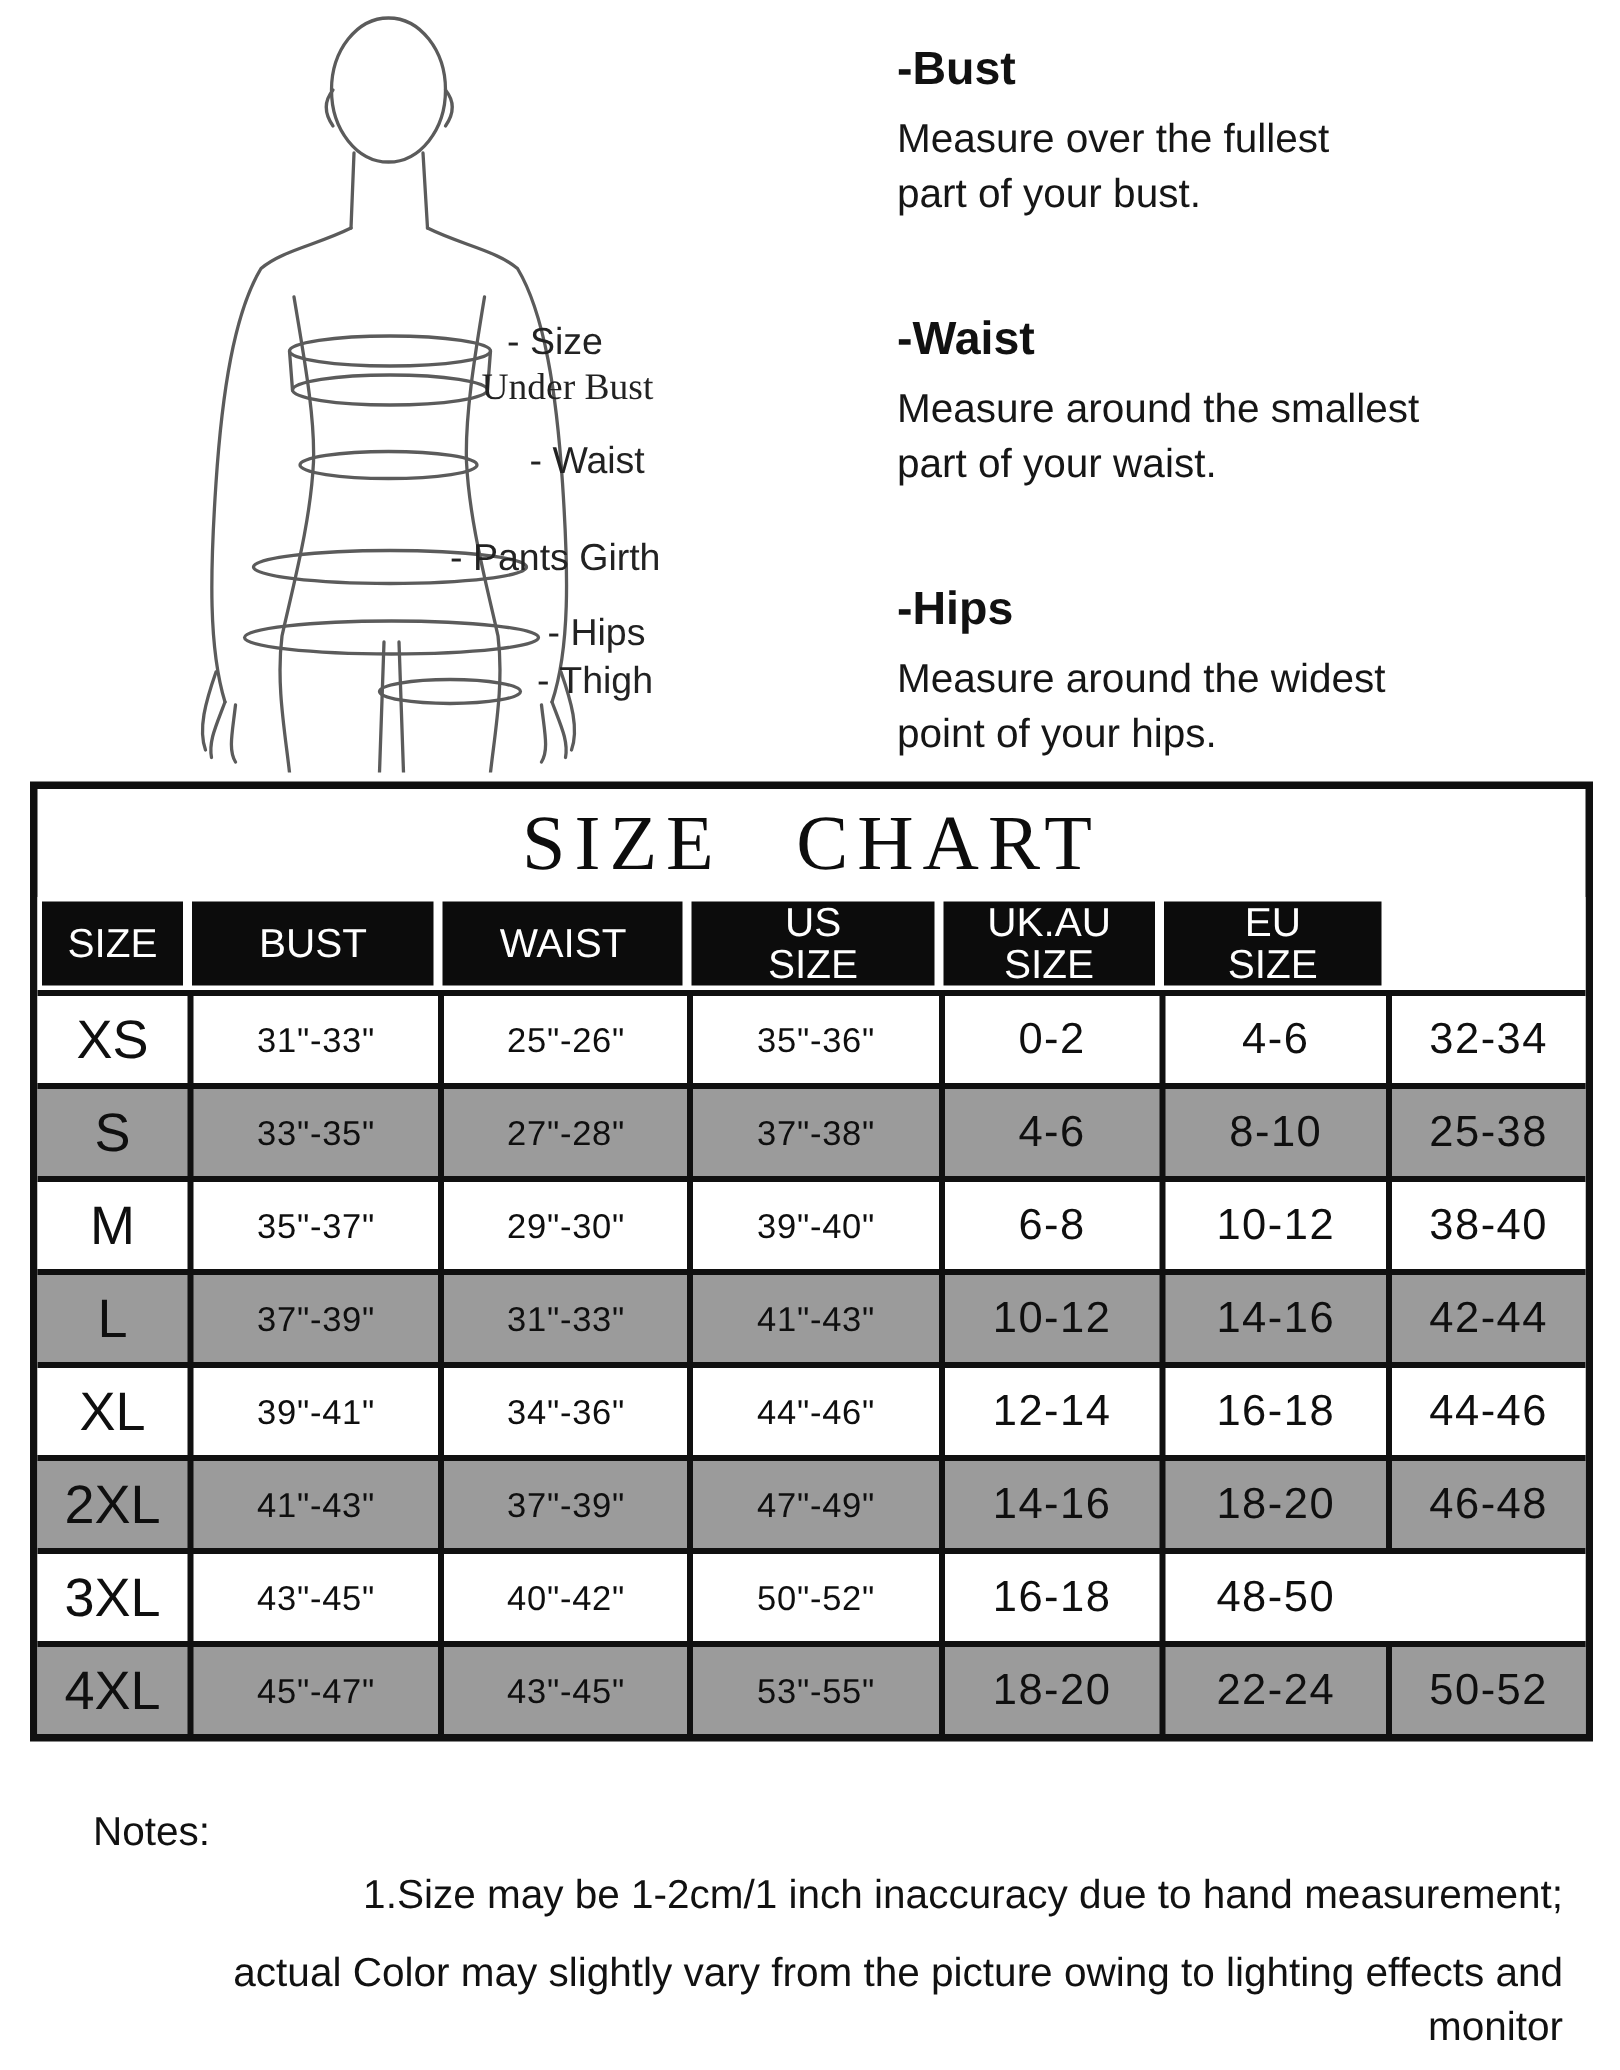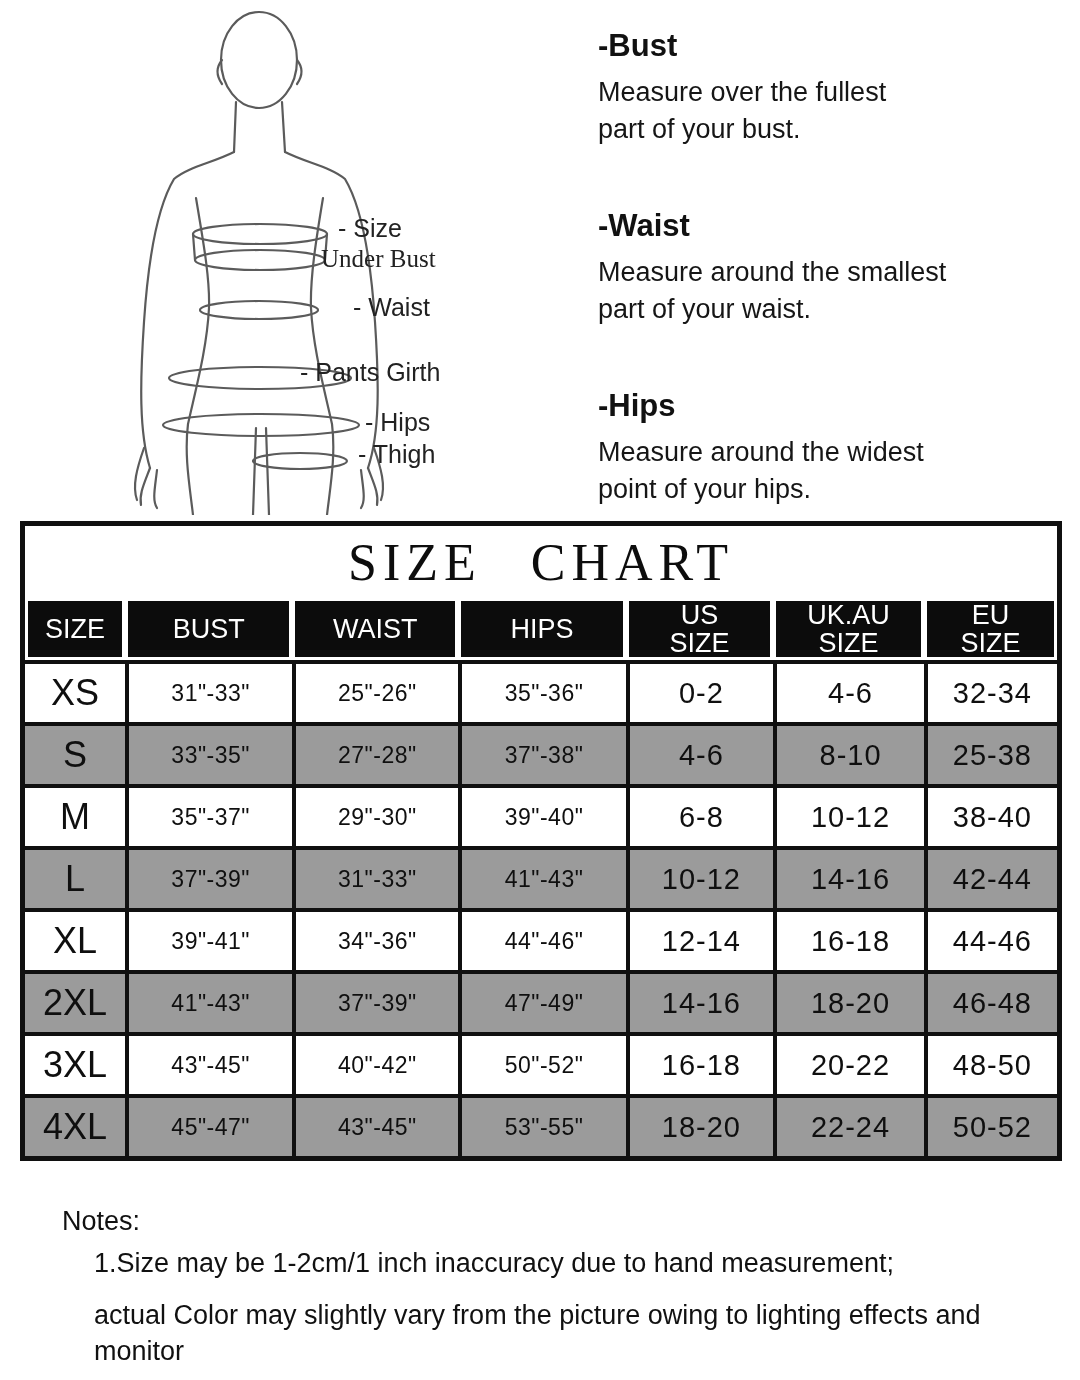--- a/index.html
+++ b/index.html
@@ -37,21 +37,21 @@
   .data-row.alt{background:#9b9b9b;}
   .td{display:flex;align-items:center;justify-content:center;color:#0f0f0f;}
   .td + .td{border-left:4px solid #101010;}
   .td.col0{font-size:36px;}
   .td.col1,.td.col2,.td.col3{font-size:23px;letter-spacing:0.5px;}
   .td.col4,.td.col5,.td.col6{font-size:29px;letter-spacing:1px;}
 
   
   .notes{position:absolute;left:62px;top:1206px;width:980px;}
   .notes-title{font-size:27px;margin:0 0 8px 0;color:#111;}
-  .note-line{font-size:27px;line-height:36px;margin:0 0 16px 32px;color:#111;}
+  .note-line{font-size:27px;line-height:36px;margin:0 0 16px 32px;color:#111;text-align:right;}
 </style>
 </head>
 <body>
 
 <div class="page">
 
   <section class="measure-guide">
     <div class="figure-area">
       <svg width="560" height="515" viewBox="0 0 560 515" fill="none" stroke="#5b5b5b" stroke-width="2.2" stroke-linecap="round">
 
@@ -121,23 +121,20 @@
         <div class="th">
           <div>SIZE</div>
         </div>
         <div class="th">
           <div>BUST</div>
         </div>
         <div class="th">
           <div>WAIST</div>
         </div>
         <div class="th">
-          <div>HIPS</div>
-        </div>
-        <div class="th">
           <div>US</div>
           <div>SIZE</div>
         </div>
         <div class="th">
           <div>UK.AU</div>
           <div>SIZE</div>
         </div>
         <div class="th">
           <div>EU</div>
           <div>SIZE</div>
@@ -197,21 +194,20 @@
           <div class="td col4">14-16</div>
           <div class="td col5">18-20</div>
           <div class="td col6">46-48</div>
         </div>
         <div class="data-row grid7">
           <div class="td col0">3XL</div>
           <div class="td col1">43"-45"</div>
           <div class="td col2">40"-42"</div>
           <div class="td col3">50"-52"</div>
           <div class="td col4">16-18</div>
-          <div class="td col5">20-22</div>
           <div class="td col6">48-50</div>
         </div>
         <div class="data-row grid7 alt">
           <div class="td col0">4XL</div>
           <div class="td col1">45"-47"</div>
           <div class="td col2">43"-45"</div>
           <div class="td col3">53"-55"</div>
           <div class="td col4">18-20</div>
           <div class="td col5">22-24</div>
           <div class="td col6">50-52</div>

